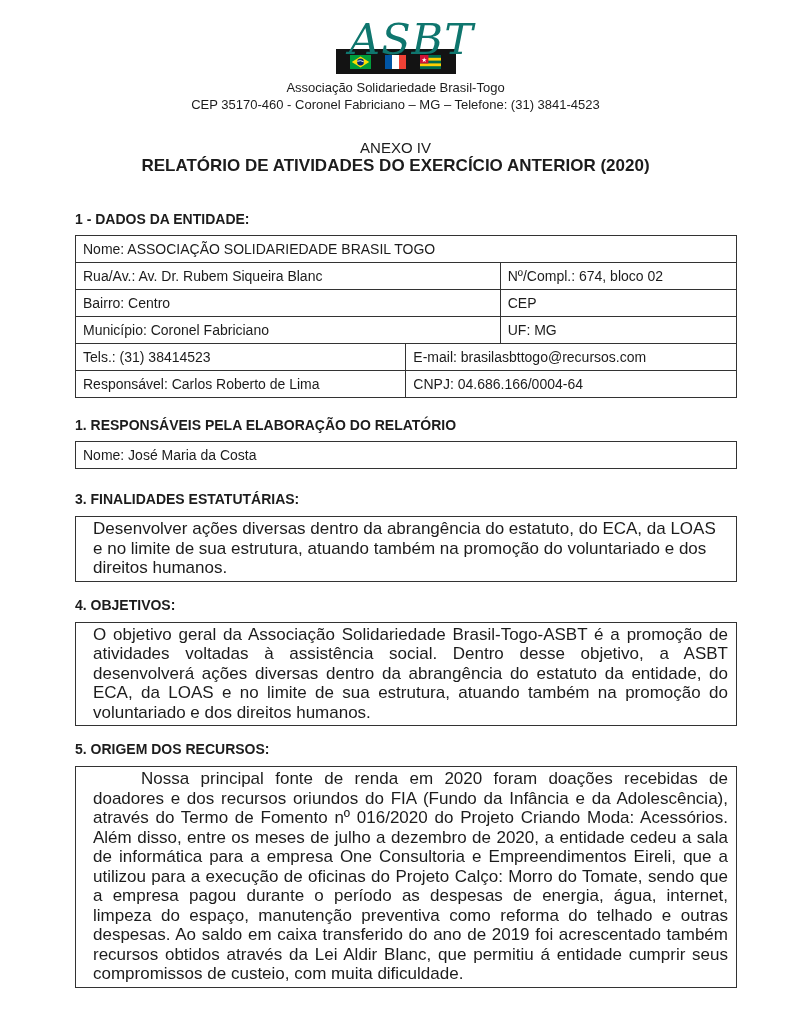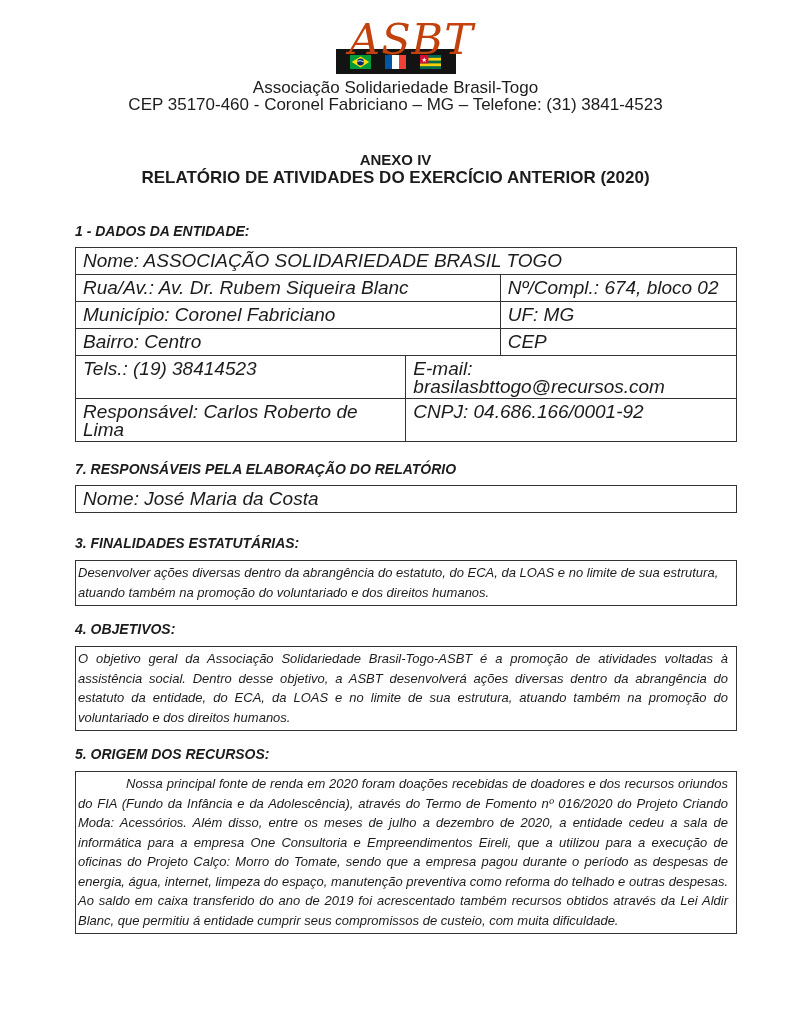--- a/index.html
+++ b/index.html
@@ -14,70 +14,70 @@
   .page { position: absolute; inset: 0; padding-top: 20px; }
 
   
   .logo-block { width: 190px; margin: 0 auto; text-align: center; }
   .wordmark {
     font-family: "DejaVu Serif", serif;
     font-style: italic;
     font-size: 43px;
     line-height: 38px;
     letter-spacing: 1px;
-    color: #c2410c;
+    color: #0f766e;
     position: relative;
     left: 16px;
     z-index: 2;
   }
   .flagbar {
     width: 120px; height: 25px;
     margin: -9px auto 0 auto;
     background: #131313;
     display: flex; align-items: center; justify-content: space-evenly;
     position: relative; z-index: 1;
   }
   .flag { display: block; width: 21px; height: 14px; }
 
   
-  .org-header { text-align: center; font-size: 17px; line-height: 17px; margin-top: 5px; }
+  .org-header { text-align: center; font-size: 13px; line-height: 17px; margin-top: 5px; }
 
   
-  .annex-title  { text-align: center; font-weight: bold; font-size: 15px; margin-top: 38px; }
+  .annex-title  { text-align: center; font-weight: normal; font-size: 15px; margin-top: 26px; }
   .report-title { text-align: center; font-weight: bold; font-size: 17px; }
 
   
-  .content { margin: 0 54px 0 75px; font-style: italic; } 
+  .content { margin: 0 54px 0 75px; } 
   .sec-heading { font-weight: bold; font-size: 14px; }
   .h1 { margin-top: 35px; }
   .h2 { margin-top: 19px; }
   .h3 { margin-top: 22px; }
   .h4 { margin-top: 15px; }
   .h5 { margin-top: 15px; }
 
   .tbl { border: 1.5px solid #333; margin-top: 8px; }
   .tbl-row { display: flex; border-bottom: 1.5px solid #333; }
   .tbl-row:last-child { border-bottom: none; }
   .cell {
     box-sizing: border-box;
     min-height: 26px;
     padding: 4px 7px 2px 7px;
-    font-size: 19px;
+    font-size: 14px;
     line-height: 18px;
   }
   .cell + .cell { border-left: 1.5px solid #333; }
   .cell.full { width: 100%; }
   .cell.w64 { width: 64.2%; }  .cell.w36 { width: 35.8%; }
   .cell.w50 { width: 49.9%; }  .cell.w50b{ width: 50.1%; }
 
   .box {
     border: 1.5px solid #333;
     margin-top: 9px;
-    padding: 2px 8px 3px 2px;
-    font-size: 13px;
+    padding: 2px 8px 3px 17px;
+    font-size: 17px;
     line-height: 19.5px;
   }
   .box.justify { text-align: justify; }
   .box.indent  { text-indent: 48px; }
 </style>
 </head>
 <body>
 
 <div class="page">
 
@@ -118,38 +118,38 @@
     <div class="sec-heading h1">1 - DADOS DA ENTIDADE:</div>
     <div class="tbl">
       <div class="tbl-row">
         <div class="cell full">Nome: ASSOCIAÇÃO SOLIDARIEDADE BRASIL TOGO</div>
       </div>
       <div class="tbl-row">
         <div class="cell w64">Rua/Av.: Av. Dr. Rubem Siqueira Blanc</div>
         <div class="cell w36">Nº/Compl.: 674, bloco 02</div>
       </div>
       <div class="tbl-row">
+        <div class="cell w64">Bairro: Centro</div>
+        <div class="cell w36">CEP</div>
+      </div>
+      <div class="tbl-row">
         <div class="cell w64">Município: Coronel Fabriciano</div>
         <div class="cell w36">UF: MG</div>
       </div>
       <div class="tbl-row">
-        <div class="cell w64">Bairro: Centro</div>
-        <div class="cell w36">CEP</div>
-      </div>
-      <div class="tbl-row">
-        <div class="cell w50">Tels.: (19) 38414523</div>
+        <div class="cell w50">Tels.: (31) 38414523</div>
         <div class="cell w50b">E-mail: brasilasbttogo@recursos.com</div>
       </div>
       <div class="tbl-row">
         <div class="cell w50">Responsável: Carlos Roberto de Lima</div>
-        <div class="cell w50b">CNPJ: 04.686.166/0001-92</div>
+        <div class="cell w50b">CNPJ: 04.686.166/0004-64</div>
       </div>
     </div>
 
-    <div class="sec-heading h2">7. RESPONSÁVEIS PELA ELABORAÇÃO DO RELATÓRIO</div>
+    <div class="sec-heading h2">1. RESPONSÁVEIS PELA ELABORAÇÃO DO RELATÓRIO</div>
     <div class="tbl">
       <div class="tbl-row">
         <div class="cell full">Nome: José Maria da Costa</div>
       </div>
     </div>
 
     <div class="sec-heading h3">3. FINALIDADES ESTATUTÁRIAS:</div>
     <div class="box">Desenvolver ações diversas dentro da abrangência do estatuto, do ECA, da LOAS e no limite de sua estrutura, atuando também na promoção do voluntariado e dos direitos humanos.</div>
 
     <div class="sec-heading h4">4. OBJETIVOS:</div>

